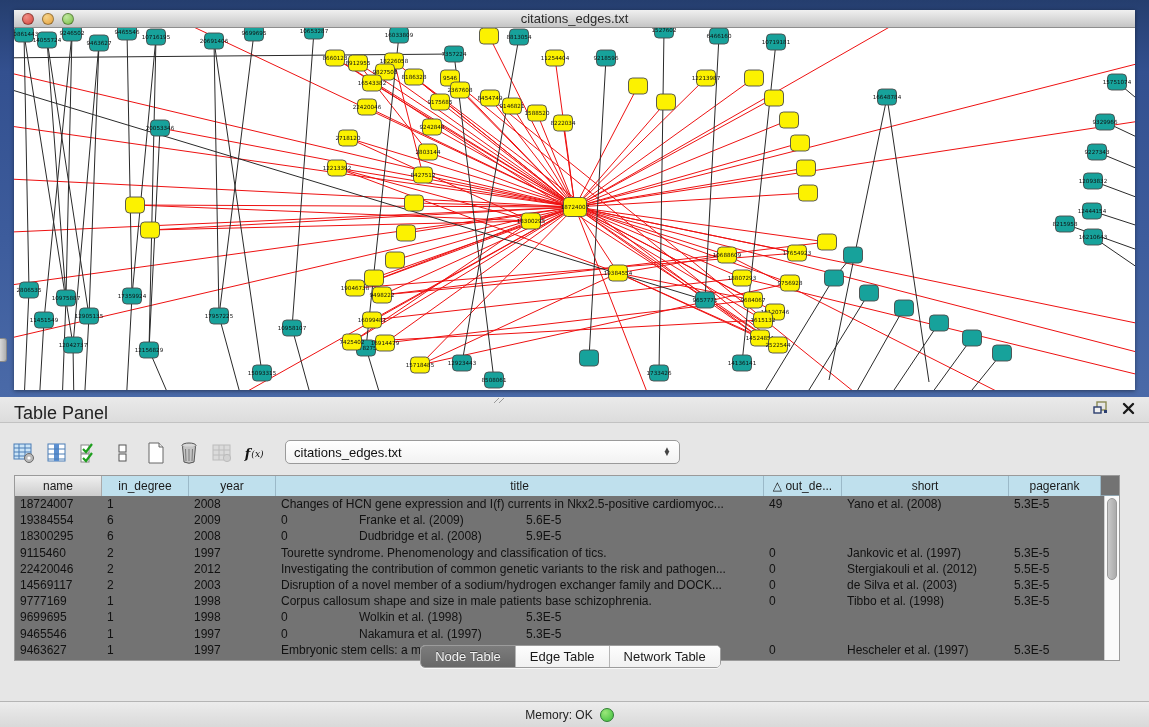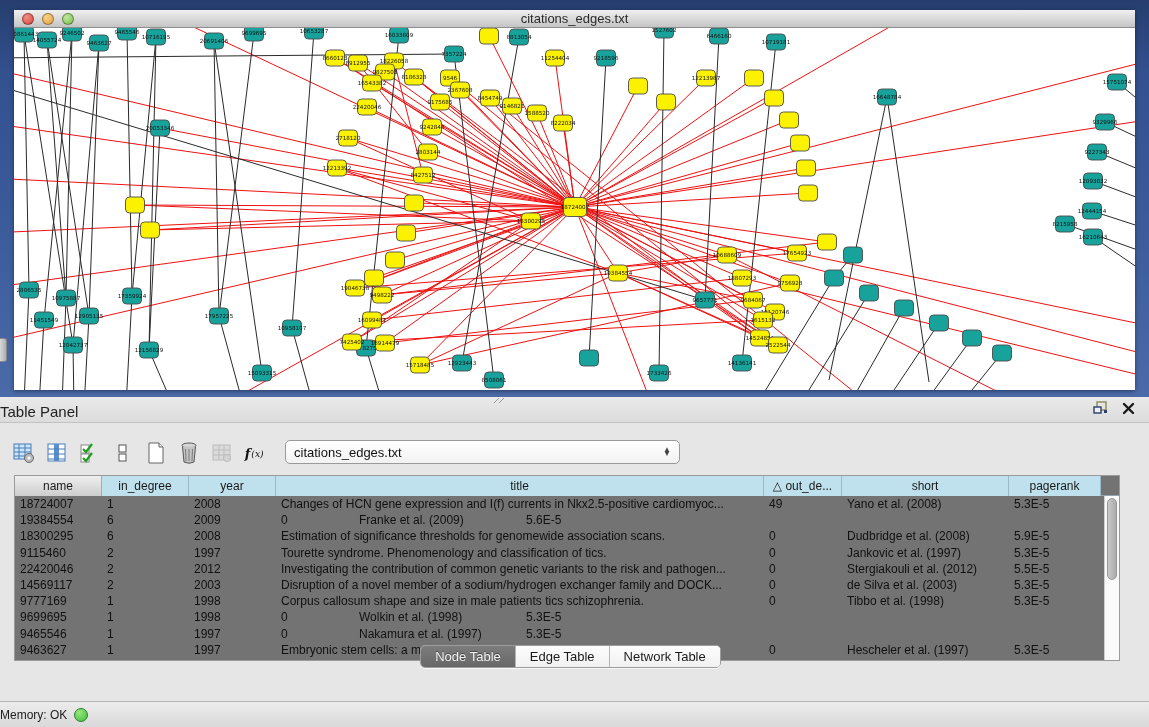--- a/index.html
+++ b/index.html
@@ -19,21 +19,21 @@
   .tl.red { background:radial-gradient(circle at 35% 30%, #F09087, #D8453C); }
   .tl.yellow { background:radial-gradient(circle at 35% 30%, #F6D388, #E5A13C); }
   .tl.green { background:radial-gradient(circle at 35% 30%, #C0E8A0, #79BE44); }
   .win-title { position:absolute; left:0; right:0; text-align:center; font-size:13px; color:#2a2a2a; font-weight:500; }
   .graph-canvas { position:absolute; left:0; top:18px; width:1121px; height:362px; background:#ffffff; overflow:hidden; }
   .graph-canvas svg { display:block; }
 
   
   .table-panel { position:absolute; left:0; top:397px; width:1149px; height:304px; background:#E6E6E6; }
   .panel-header { position:relative; height:26px; background:linear-gradient(180deg,#EAEAEA,#DCDCDC); border-bottom:1px solid #C2C2C2; }
-  .panel-title { position:absolute; left:0; top:6px; font-size:15px; color:#222; }
+  .panel-title { position:absolute; left:14px; top:6px; font-size:18px; color:#222; }
   .panel-btns { position:absolute; right:14px; top:4px; display:flex; gap:14px; align-items:center; }
   .splitter-grip { position:absolute; left:492px; top:0px; width:14px; height:7px; }
 
   .panel-body { position:absolute; left:8px; top:34px; width:1133px; height:240px; }
 
   .toolbar { position:absolute; left:4px; top:8px; height:28px; display:flex; align-items:center; gap:9px; }
   .tool-btn { width:24px; height:24px; display:flex; align-items:center; justify-content:center; border-radius:3px; }
   .combo { position:absolute; left:277px; top:9px; width:395px; height:24px; background:linear-gradient(180deg,#FFFFFF,#F2F2F2);
     border:1px solid #9a9a9a; border-radius:5px; display:flex; align-items:center; padding:0 8px; font-size:13px; color:#111; }
   .combo .arrows { margin-left:auto; display:flex; flex-direction:column; align-items:center; line-height:4px; color:#444; font-size:8px; }
@@ -50,21 +50,21 @@
 
   .tabbar { position:absolute; left:0; right:8px; bottom:0; height:30px; display:flex; justify-content:center; align-items:center; }
   .segmented { display:flex; border:1px solid #9c9c9c; border-radius:5px; overflow:hidden; background:#FCFCFC; box-shadow:0 1px 0 rgba(255,255,255,.7); }
   .seg { padding:3px 14px; font-size:13px; color:#1a1a1a; border-right:1px solid #B5B5B5; background:linear-gradient(180deg,#FDFDFD,#F1F1F1); }
   .seg:last-child { border-right:none; }
   .seg.active { background:linear-gradient(180deg,#7C7C7C,#686868); color:#F2F2F2; text-shadow:0 -1px 0 rgba(0,0,0,.4); }
 
   
   .status-bar { position:absolute; left:0; top:701px; width:1149px; height:26px;
     background:linear-gradient(180deg,#ECECEC,#D9D9D9); border-top:1px solid #B5B5B5;
-    display:flex; align-items:center; justify-content:flex-start; padding-right:10px; gap:7px; }
+    display:flex; align-items:center; justify-content:center; padding-right:10px; gap:7px; }
   .status-text { font-size:12px; color:#222; }
   .mem-dot { width:14px; height:14px; border-radius:50%; border:1px solid #2E7D32;
     background:radial-gradient(circle at 35% 30%, #9BE77A, #3DBE3D); }
 </style>
 </head>
 <body>
 
 <div class="app">
 
   <div class="graph-frame">
@@ -533,21 +533,20 @@
               <div class="td" style="width: 87px;">6</div>
               <div class="td" style="width: 87px;">2009</div>
               <div class="td" style="width: 78px;">0</div>
               <div class="td" style="width: 167px;">Franke et al. (2009)</div>
               <div class="td" style="width: 92px;">5.6E-5</div>
             </div>
             <div class="trow">
               <div class="td" style="width: 87px;">18300295</div>
               <div class="td" style="width: 87px;">6</div>
               <div class="td" style="width: 87px;">2008</div>
-              <div class="td" style="width: 488px;">Estimation of significance thresholds for genomewide association scans.</div>
               <div class="td" style="width: 78px;">0</div>
               <div class="td" style="width: 167px;">Dudbridge et al. (2008)</div>
               <div class="td" style="width: 92px;">5.9E-5</div>
             </div>
             <div class="trow">
               <div class="td" style="width: 87px;">9115460</div>
               <div class="td" style="width: 87px;">2</div>
               <div class="td" style="width: 87px;">1997</div>
               <div class="td" style="width: 488px;">Tourette syndrome. Phenomenology and classification of tics.</div>
               <div class="td" style="width: 78px;">0</div>
@@ -569,21 +568,21 @@
               <div class="td" style="width: 87px;">2003</div>
               <div class="td" style="width: 488px;">Disruption of a novel member of a sodium/hydrogen exchanger family and DOCK...</div>
               <div class="td" style="width: 78px;">0</div>
               <div class="td" style="width: 167px;">de Silva et al. (2003)</div>
               <div class="td" style="width: 92px;">5.3E-5</div>
             </div>
             <div class="trow">
               <div class="td" style="width: 87px;">9777169</div>
               <div class="td" style="width: 87px;">1</div>
               <div class="td" style="width: 87px;">1998</div>
-              <div class="td" style="width: 488px;">Corpus callosum shape and size in male patients tics schizophrenia.</div>
+              <div class="td" style="width: 488px;">Corpus callosum shape and size in male patients base schizophrenia.</div>
               <div class="td" style="width: 78px;">0</div>
               <div class="td" style="width: 167px;">Tibbo et al. (1998)</div>
               <div class="td" style="width: 92px;">5.3E-5</div>
             </div>
             <div class="trow">
               <div class="td" style="width: 87px;">9699695</div>
               <div class="td" style="width: 87px;">1</div>
               <div class="td" style="width: 87px;">1998</div>
               <div class="td" style="width: 78px;">0</div>
               <div class="td" style="width: 167px;">Wolkin et al. (1998)</div>

